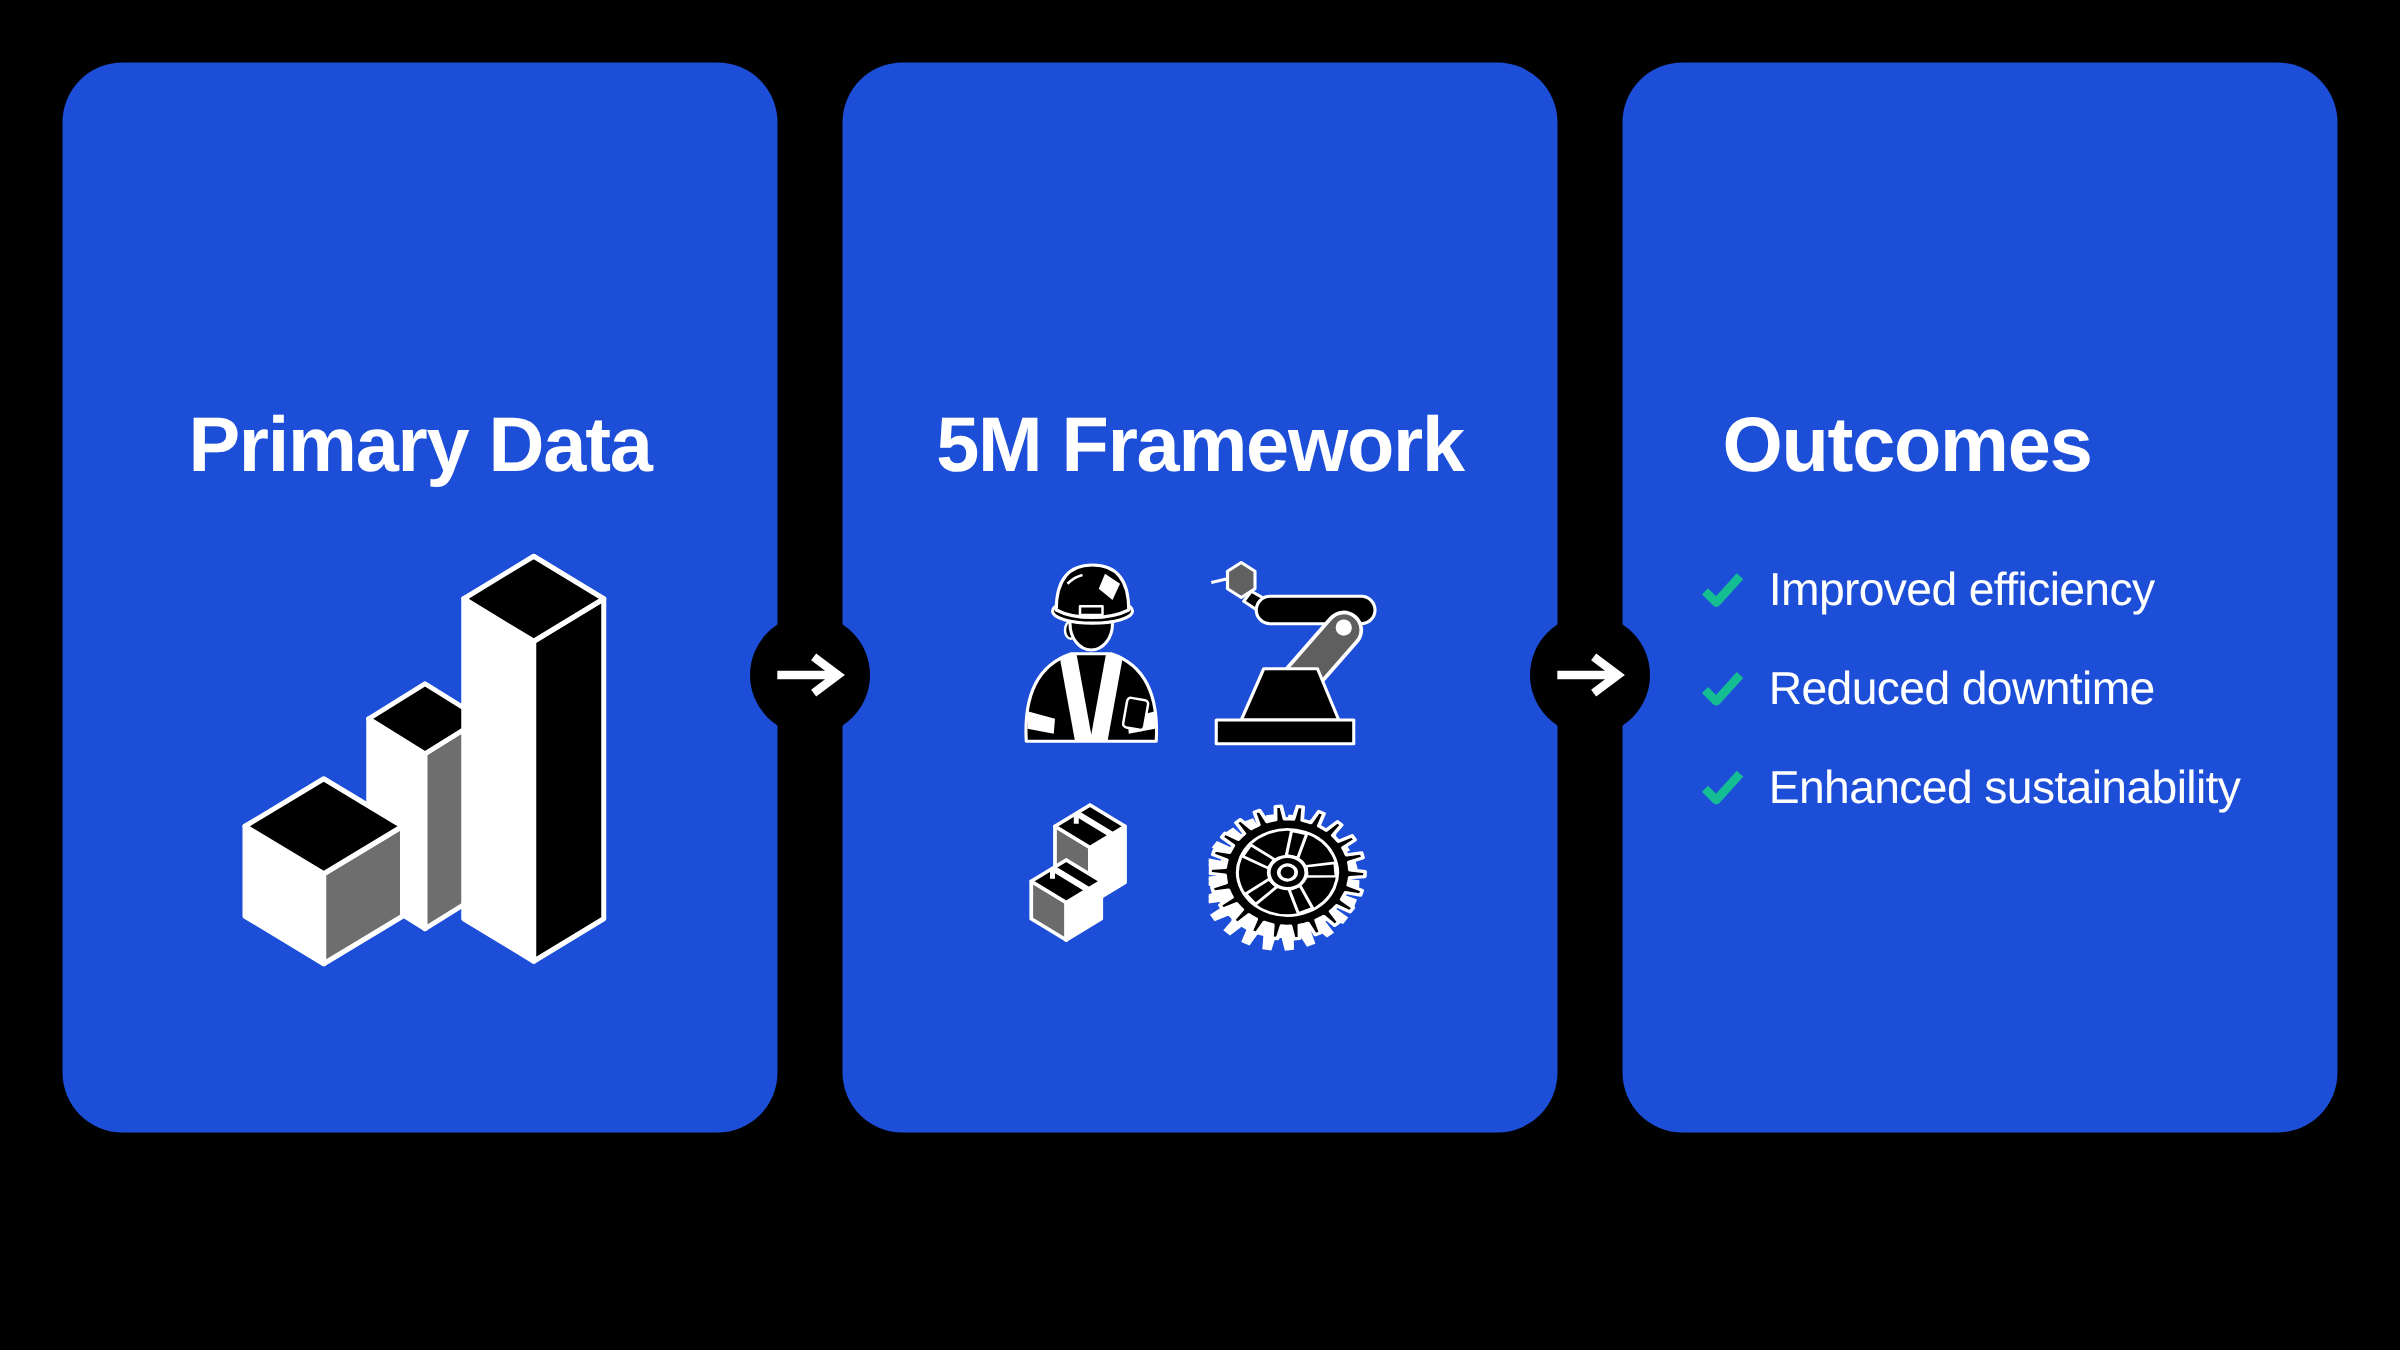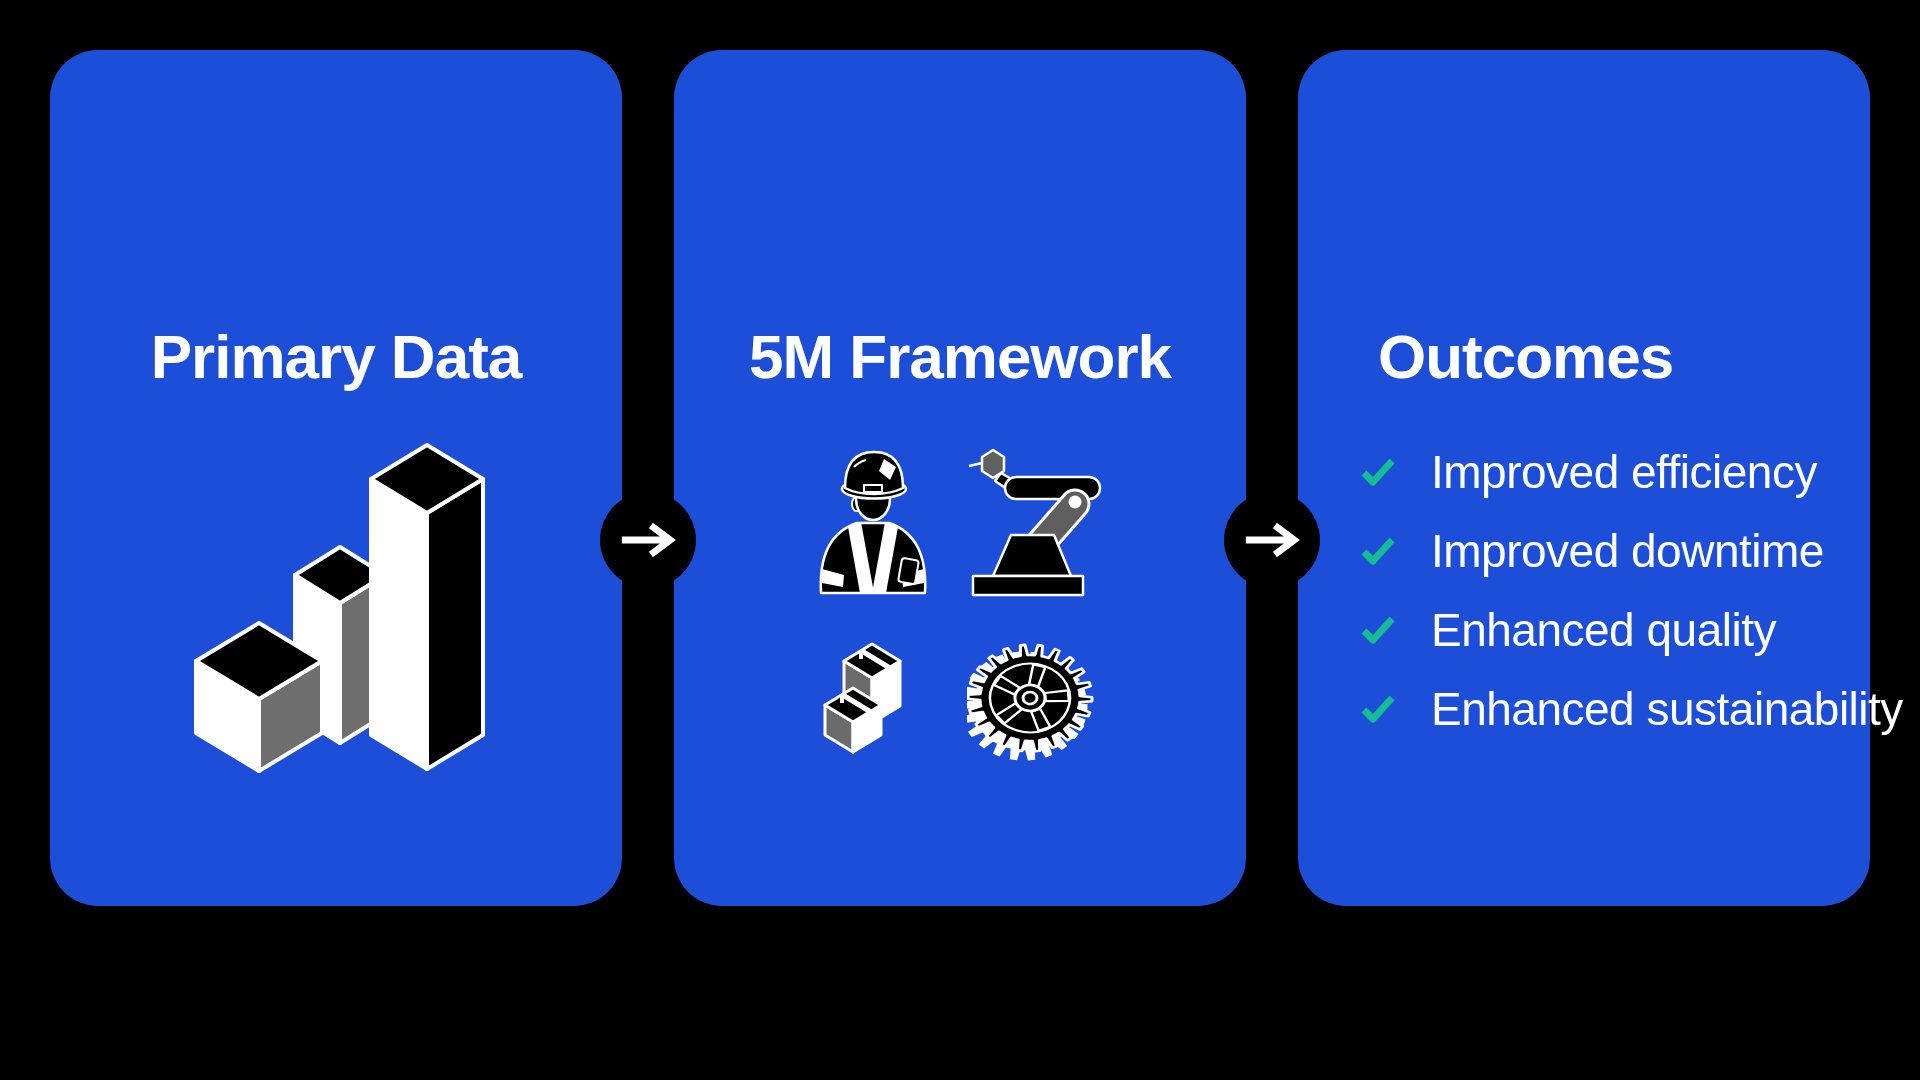--- a/index.html
+++ b/index.html
@@ -10,21 +10,21 @@
   .card-title{position:absolute;top:276px;left:0;width:100%;margin:0;
         font-size:62px;font-weight:700;color:#fff;letter-spacing:-1px;
         line-height:1;text-align:center;}
   .card-title.left{ text-align:left;padding-left:80px;width:auto;}
   .icon-abs{position:absolute;}
   .connector{position:absolute;top:492px;width:96px;height:96px;border-radius:50%;
         background:#000;display:flex;align-items:center;justify-content:center;z-index:3;}
   .checklist{position:absolute;top:400px;left:62px;right:30px;}
   .check-row{display:flex;align-items:center;height:44px;margin-bottom:35px;}
   .check-row svg{flex:0 0 36px;}
-  .check-label{margin-left:35px;font-size:46px;letter-spacing:-0.5px;color:#fff;
+  .check-label{margin-left:19px;font-size:37px;letter-spacing:-0.5px;color:#fff;
         font-weight:400;line-height:44px;white-space:nowrap;}
 </style>
 </head>
 <body>
 
 <section class="card" style="left:50px">
   <h2 class="card-title">Primary Data</h2>
 
   <svg class="icon-abs" style="left:134px;top:391px" width="304" height="336" viewBox="-4 -4 304 336">
     <g stroke="#fff" stroke-width="4" stroke-linejoin="round">
@@ -131,27 +131,21 @@
     <div class="check-row">
       <svg width="36" height="30" viewBox="0 0 36 30">
         <polyline points="4,16 13,25 32,4" fill="none" stroke="#15bd92" stroke-width="7" stroke-linejoin="round"></polyline>
       </svg>
       <span class="check-label">Improved efficiency</span>
     </div>
     <div class="check-row">
       <svg width="36" height="30" viewBox="0 0 36 30">
         <polyline points="4,16 13,25 32,4" fill="none" stroke="#15bd92" stroke-width="7" stroke-linejoin="round"></polyline>
       </svg>
-      <span class="check-label">Improved downtime</span>
-    </div>
-    <div class="check-row">
-      <svg width="36" height="30" viewBox="0 0 36 30">
-        <polyline points="4,16 13,25 32,4" fill="none" stroke="#15bd92" stroke-width="7" stroke-linejoin="round"></polyline>
-      </svg>
-      <span class="check-label">Enhanced quality</span>
+      <span class="check-label">Reduced downtime</span>
     </div>
     <div class="check-row">
       <svg width="36" height="30" viewBox="0 0 36 30">
         <polyline points="4,16 13,25 32,4" fill="none" stroke="#15bd92" stroke-width="7" stroke-linejoin="round"></polyline>
       </svg>
       <span class="check-label">Enhanced sustainability</span>
     </div>
   </div>
 </section>
 

